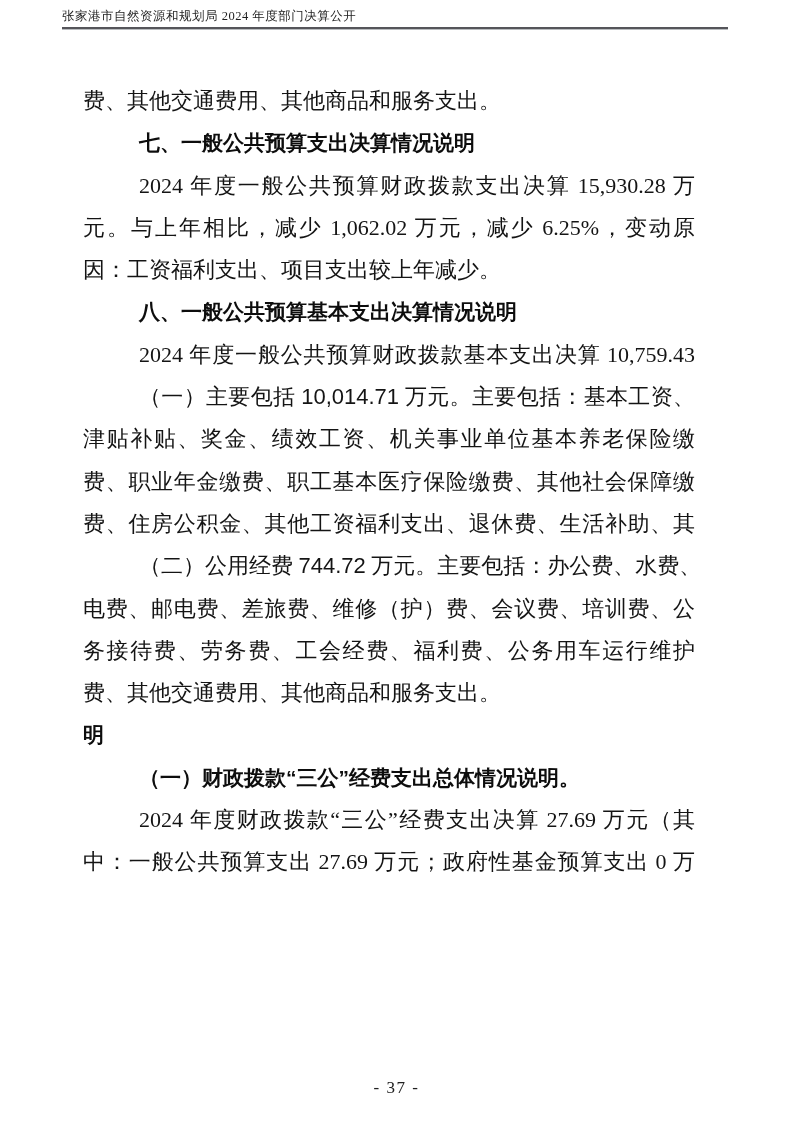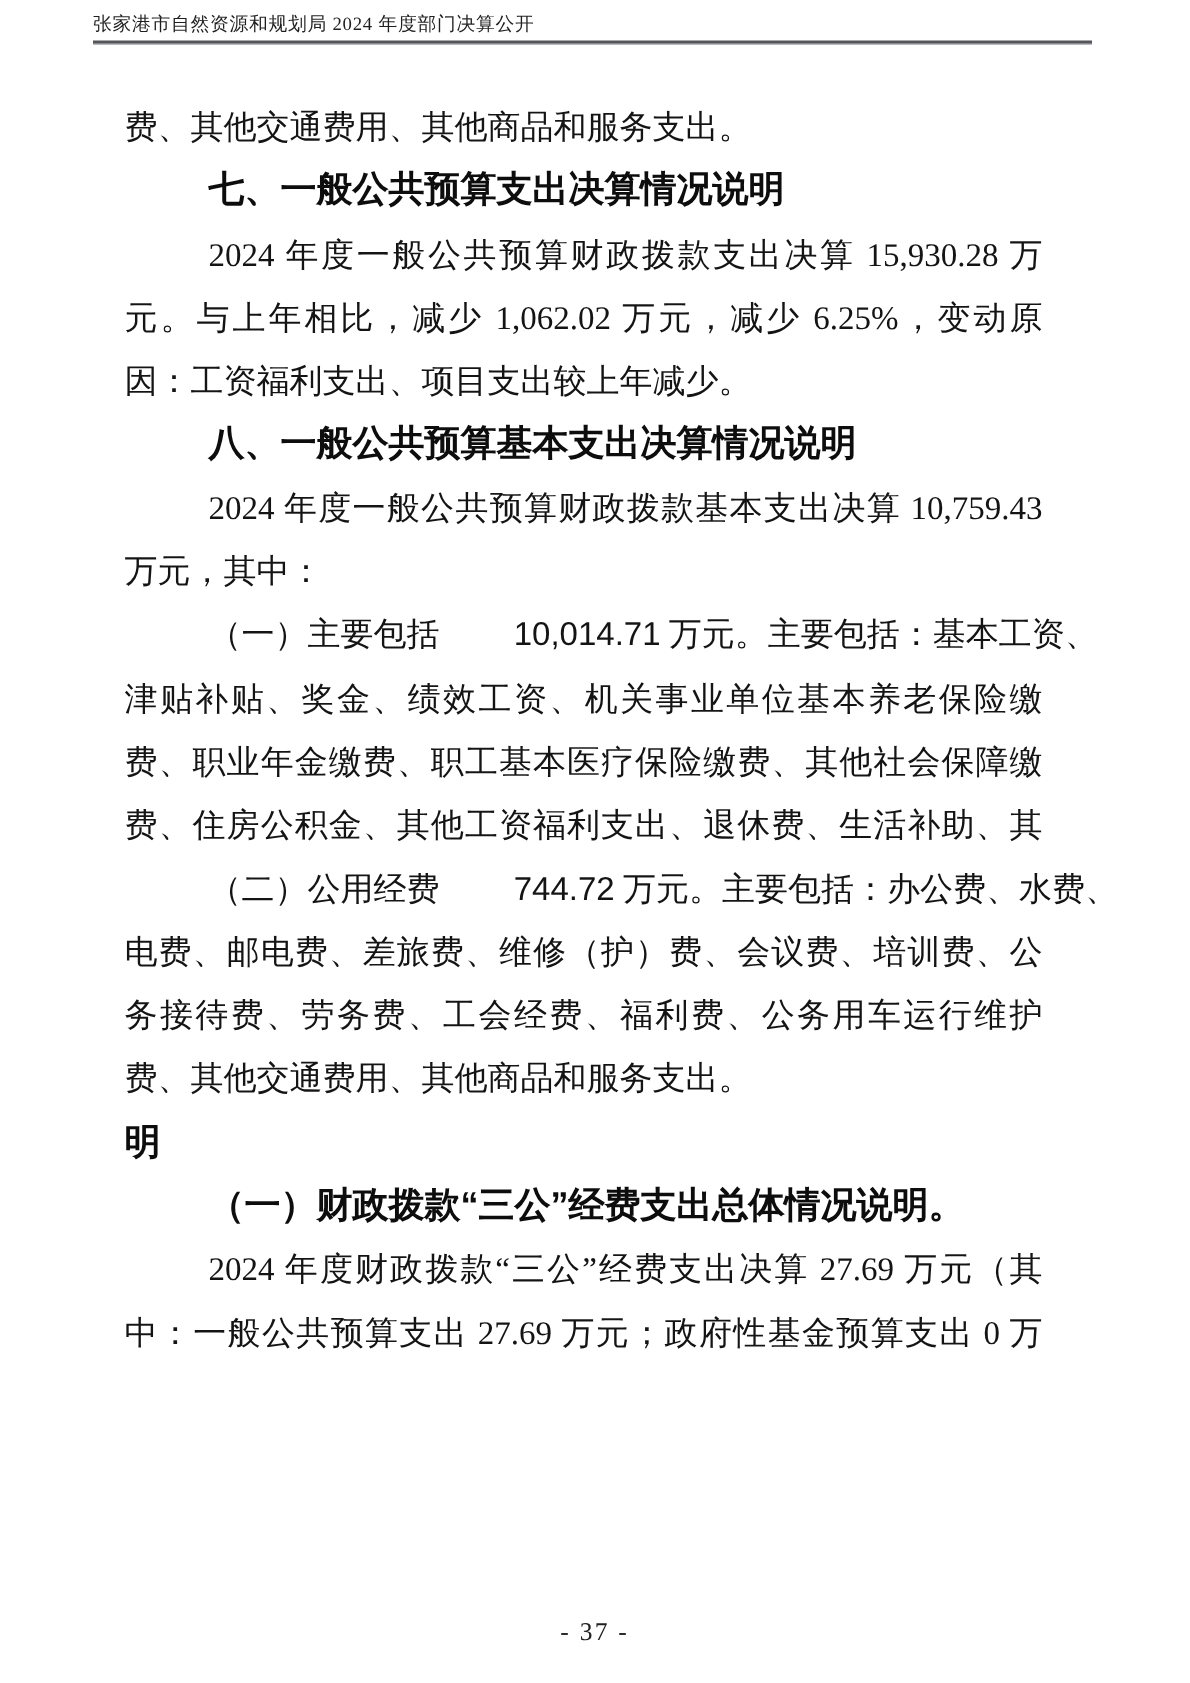--- a/index.html
+++ b/index.html
@@ -27,41 +27,41 @@
     margin-top: 2px;
     height: 2px;
     background: #55555a;
     border-bottom: 1px solid #b9bcbf;
   }
 
   
   .content {
     position: absolute;
     left: 83px;
-    top: 64px;
+    top: 80px;
     width: 612px;
     font-size: 22px;
   }
   .line {
     height: 42.3px;
     line-height: 42.3px;
     white-space: nowrap;
     text-align: justify;
     text-justify: inter-character;
   }
   .fill { text-align-last: justify; }
   .last { text-align-last: left; }
   .indent { text-indent: 56px; }
   .heading {
     font-weight: 700;
-    font-size: 24px;
+    font-size: 21px;
     font-family: "Liberation Sans", "DejaVu Sans", sans-serif;
     color: #0d0d0d;
   }
-  .num-sans { font-family: "Liberation Sans", "DejaVu Sans", sans-serif; margin-left: 44px; }
+  .num-sans { font-family: "Liberation Sans", "DejaVu Sans", sans-serif; }
 
   
   .doc-footer {
     position: absolute;
     left: 0; right: 0;
     top: 1078px;
     text-align: center;
   }
   .page-num {
     font-size: 17px;
@@ -80,21 +80,20 @@
   </header>
 
   <main class="content">
     <div class="line last">费、其他交通费用、其他商品和服务支出。</div>
     <div class="line heading indent last">七、一般公共预算支出决算情况说明</div>
     <div class="line indent fill">2024 年度一般公共预算财政拨款支出决算 15,930.28 万</div>
     <div class="line fill">元。与上年相比，减少 1,062.02 万元，减少 6.25%，变动原</div>
     <div class="line last">因：工资福利支出、项目支出较上年减少。</div>
     <div class="line heading indent last">八、一般公共预算基本支出决算情况说明</div>
     <div class="line indent fill">2024 年度一般公共预算财政拨款基本支出决算 10,759.43</div>
-    <div class="line last">万元，其中：</div>
 
     <div class="line indent fill"><span>（一）主要包括 </span><span class="num-sans">10,014.71</span><span> 万元。主要包括：基本工资、</span></div>
 
     <div class="line fill">津贴补贴、奖金、绩效工资、机关事业单位基本养老保险缴</div>
     <div class="line fill">费、职业年金缴费、职工基本医疗保险缴费、其他社会保障缴</div>
     <div class="line fill">费、住房公积金、其他工资福利支出、退休费、生活补助、其</div>
 
     <div class="line indent fill"><span>（二）公用经费 </span><span class="num-sans">744.72</span><span> 万元。主要包括：办公费、水费、</span></div>
 
     <div class="line fill">电费、邮电费、差旅费、维修（护）费、会议费、培训费、公</div>

